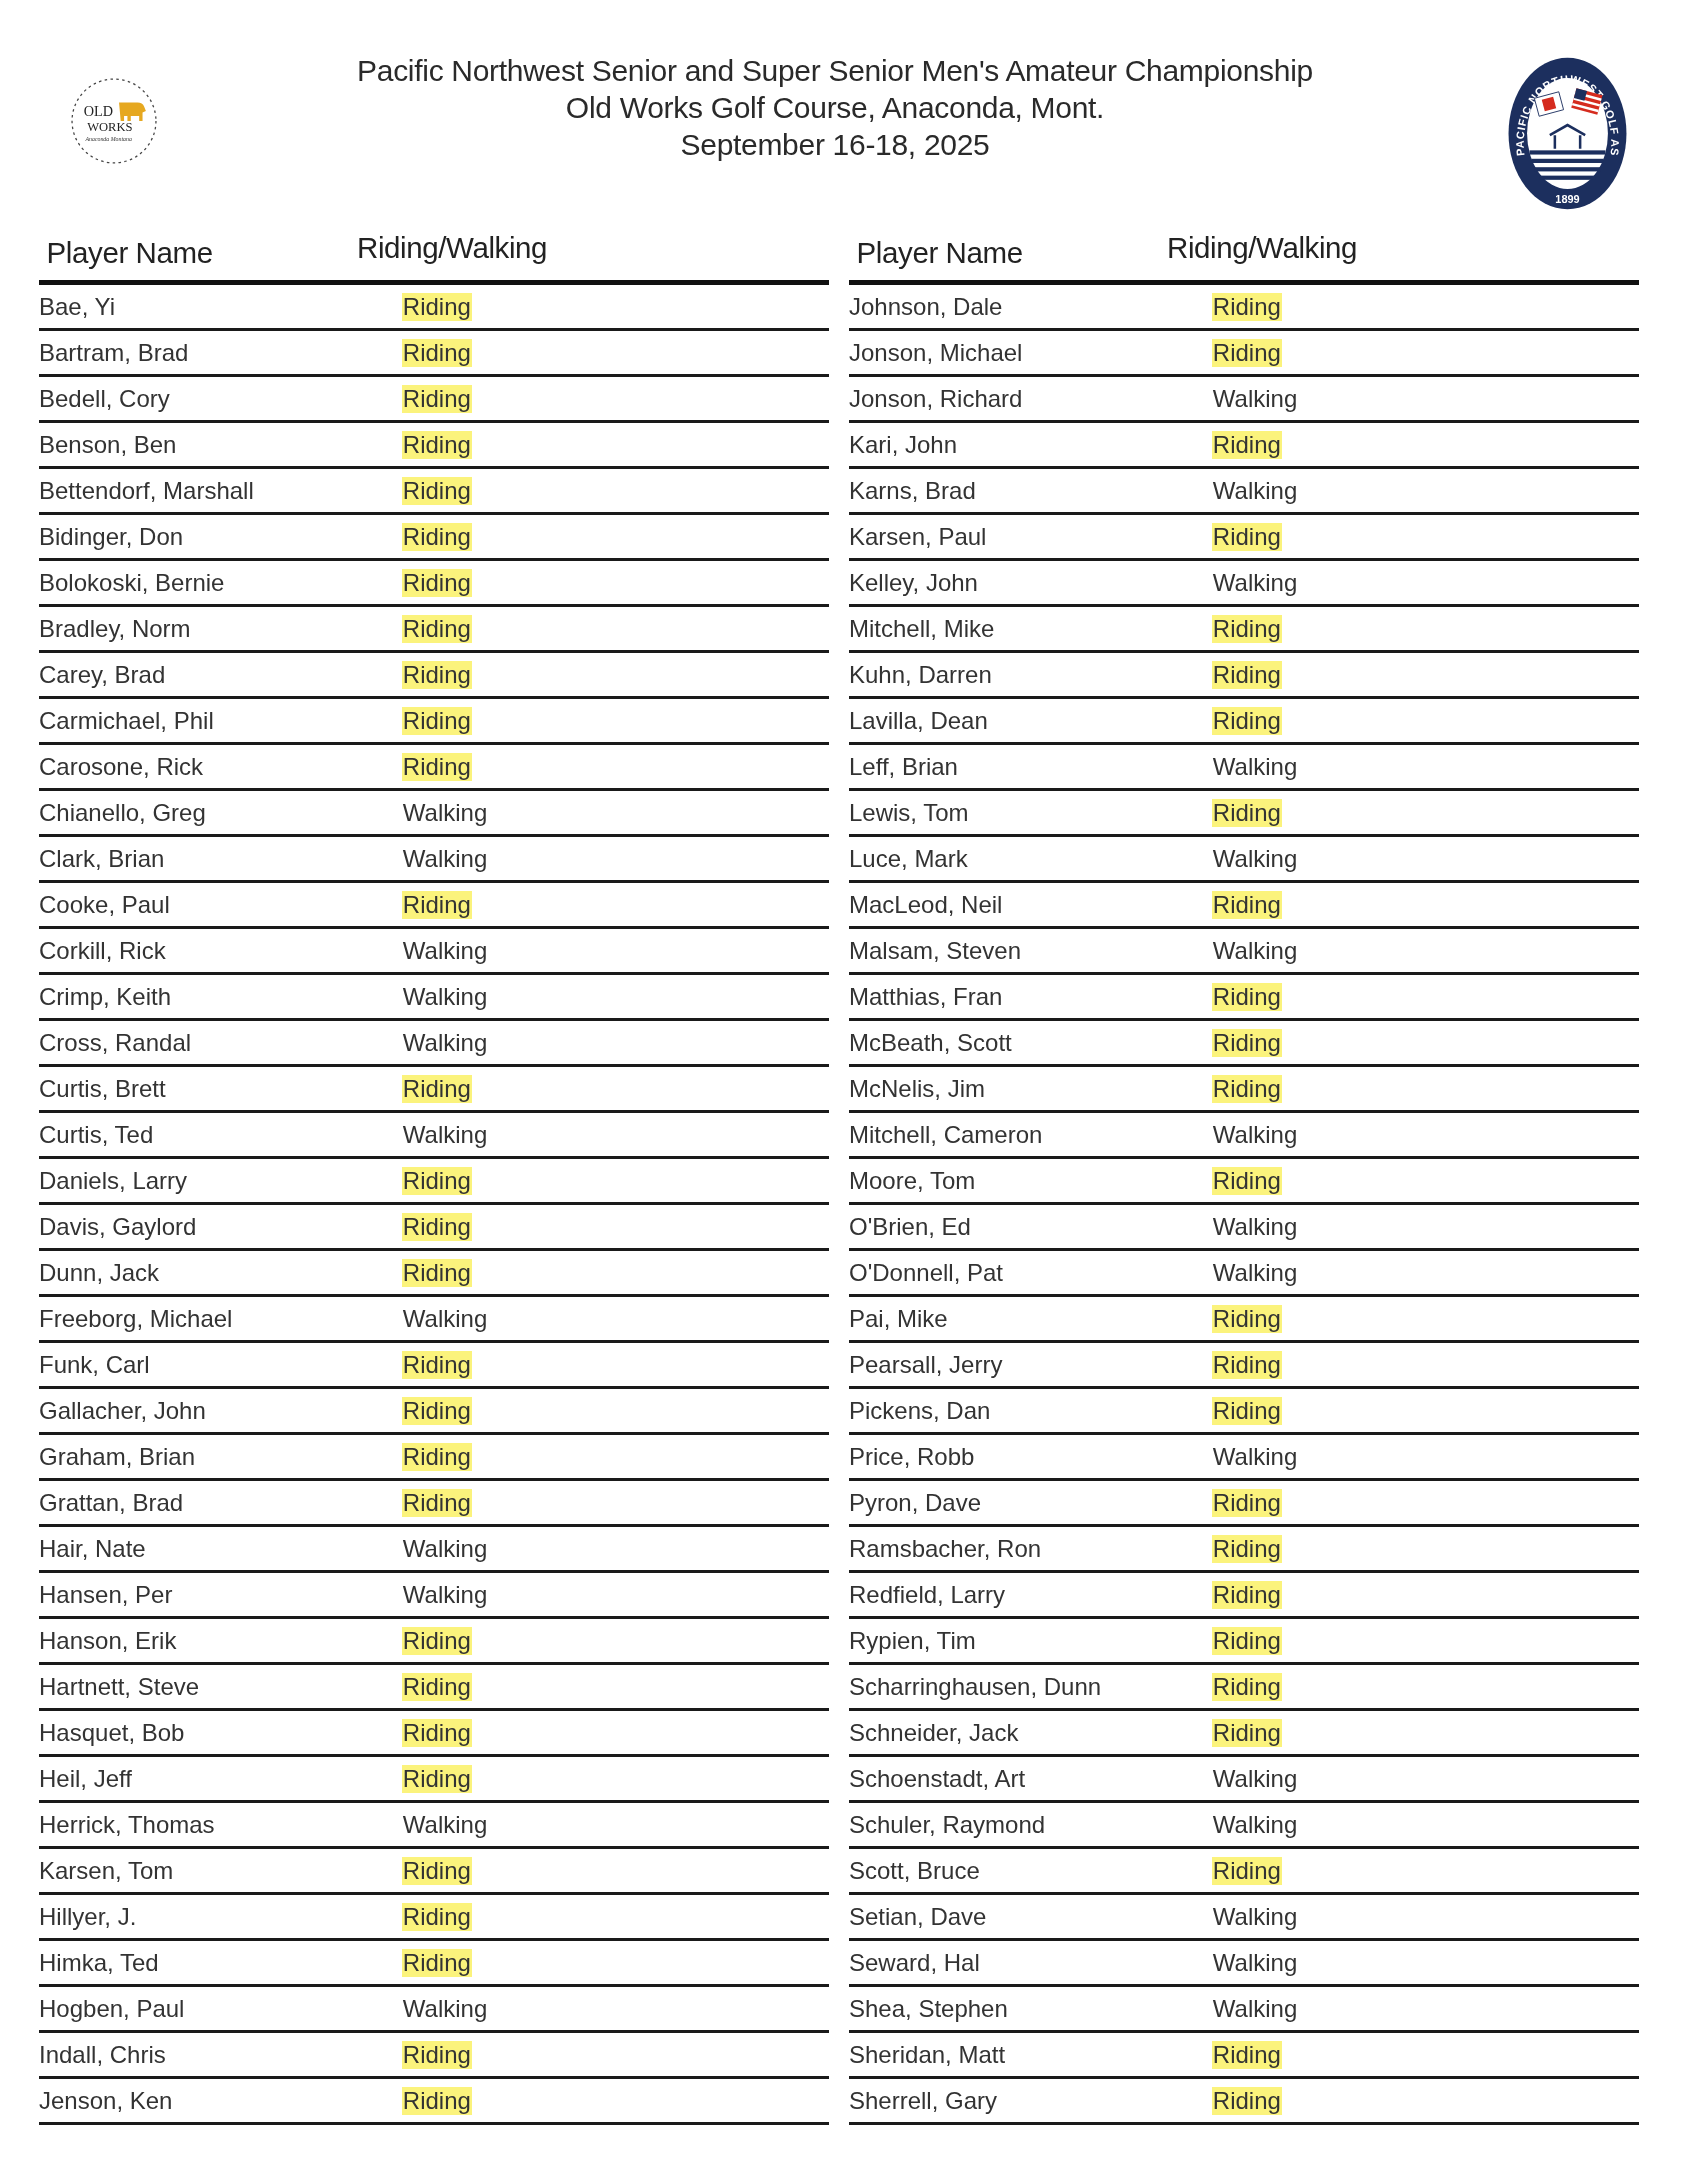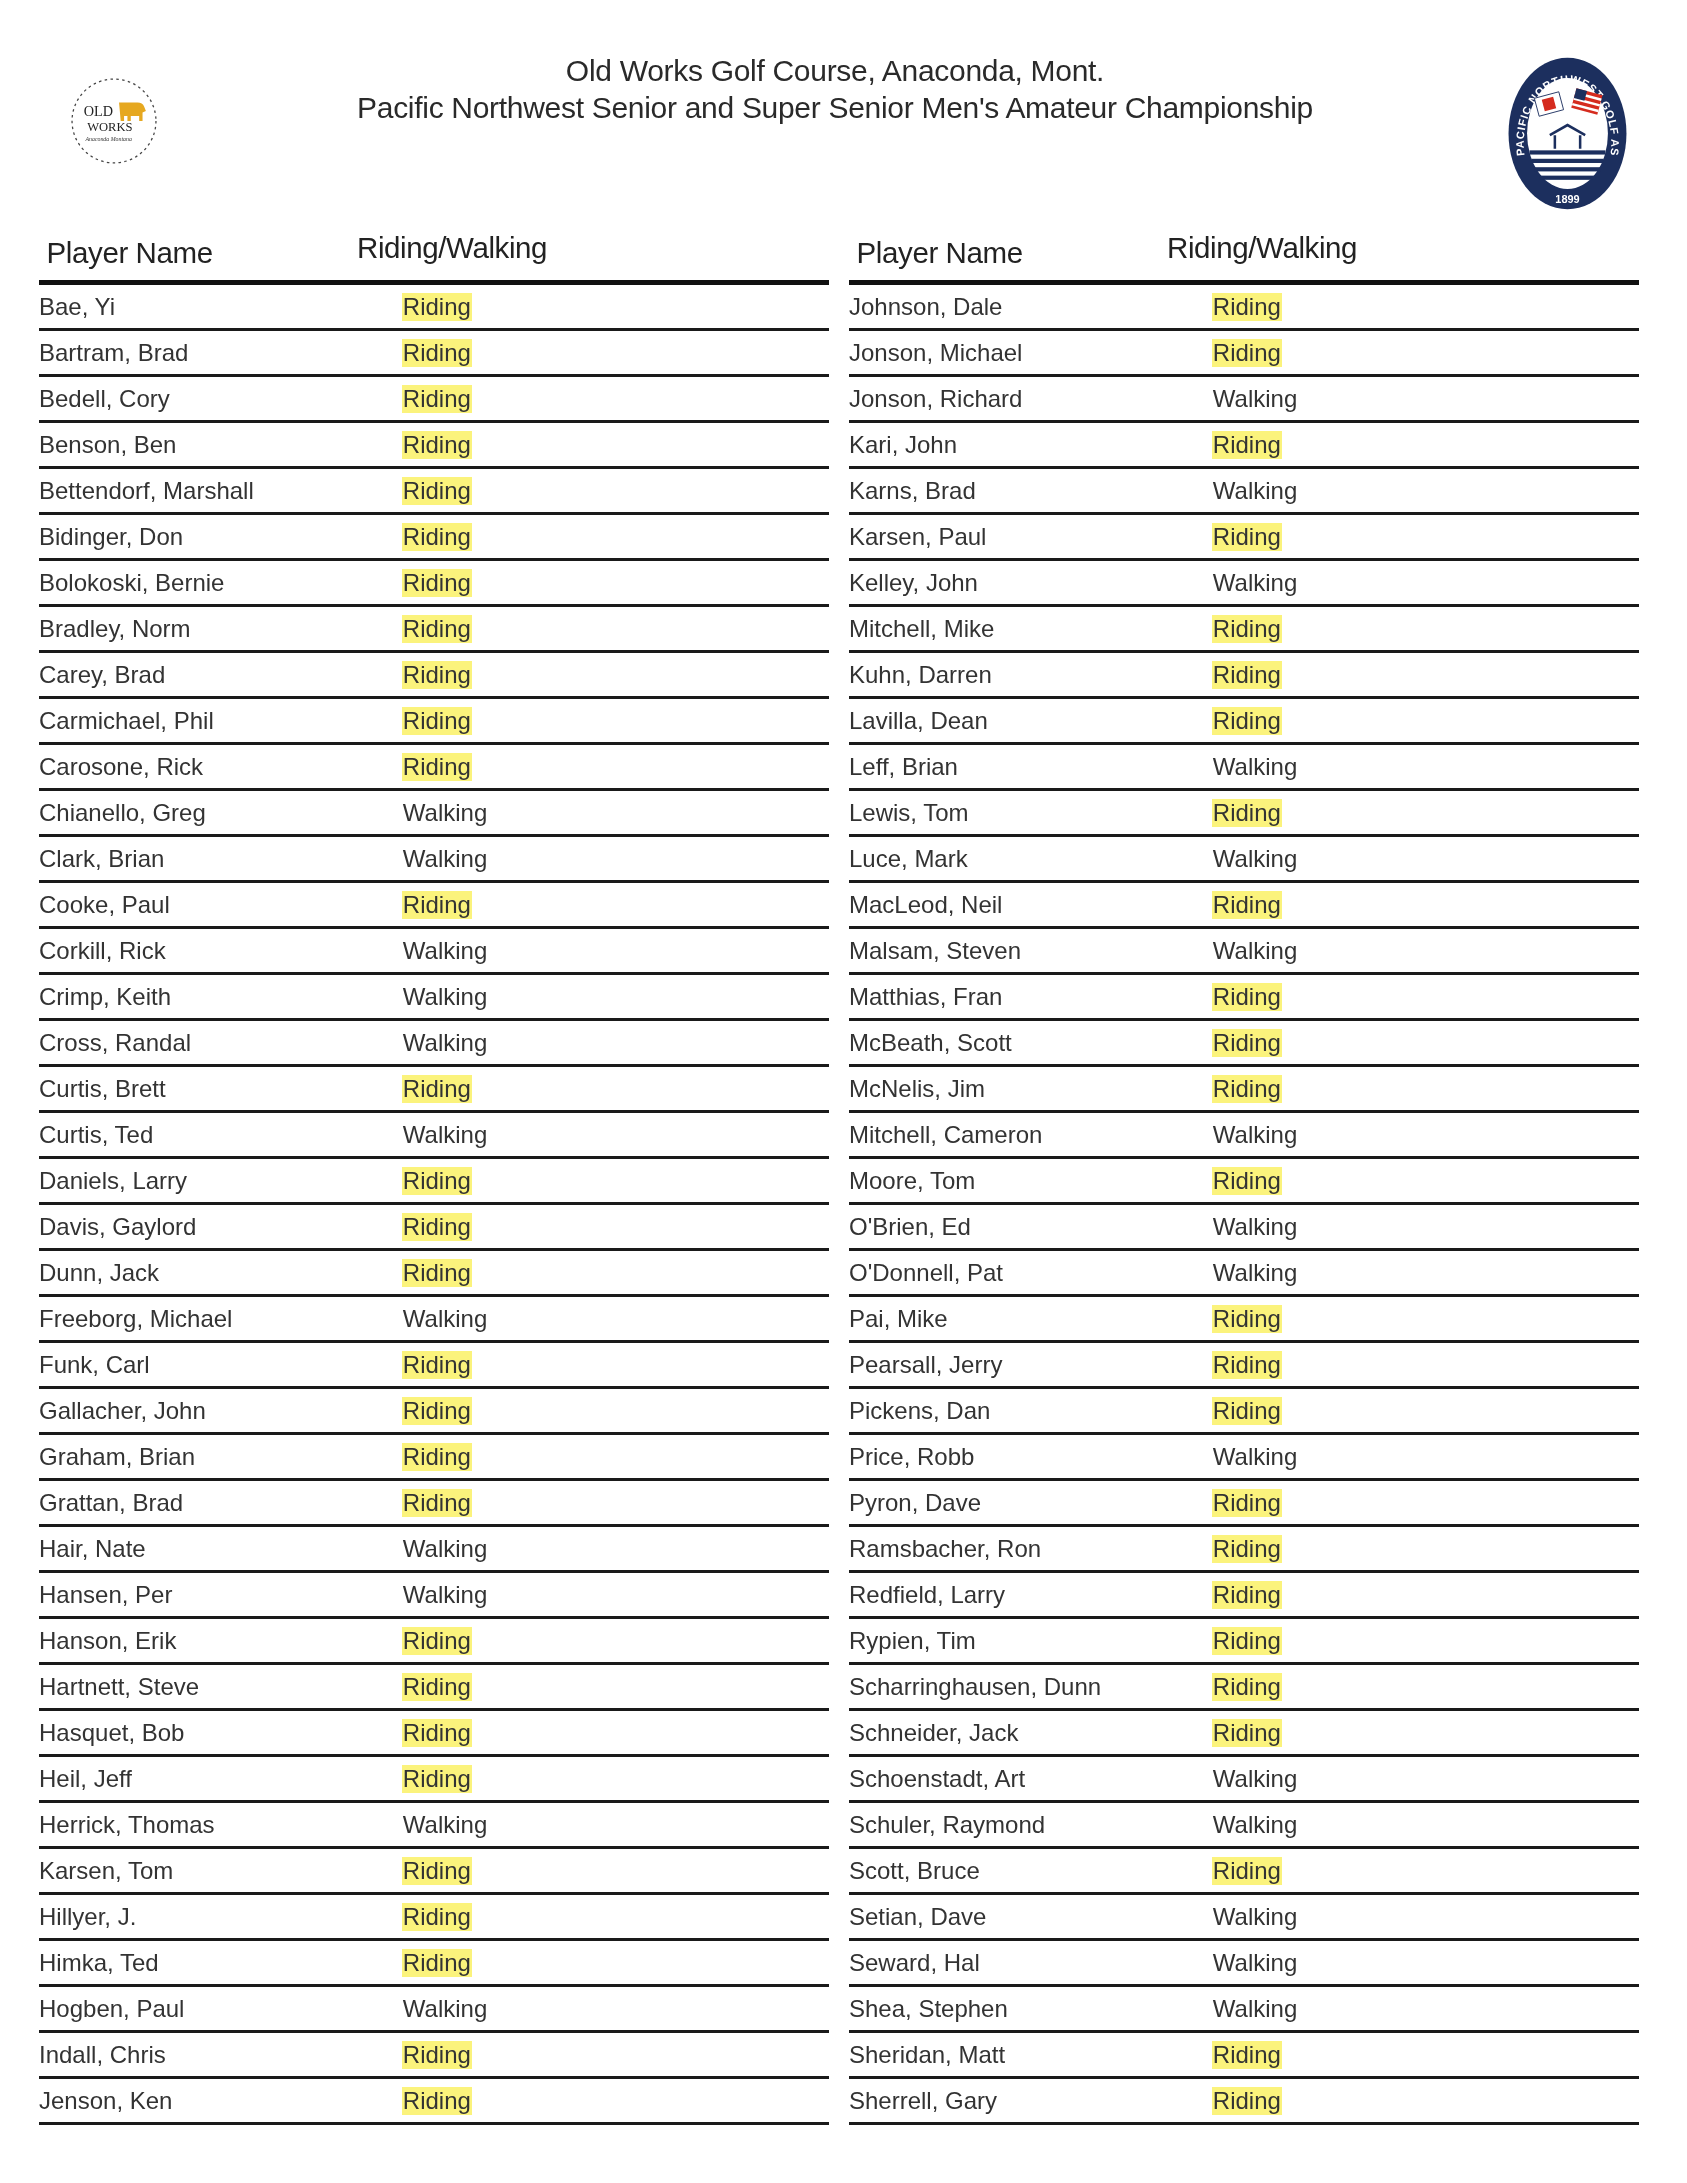--- a/index.html
+++ b/index.html
@@ -30,22 +30,23 @@
     <g>
       <path d="M62 34 h22 q6 0 8 5 l2 5 -4 2 v10 h-4 v-6 h-10 v6 h-4 v-6 h-4 v6 h-4 z" fill="#e6a820"></path>
     </g>
     <text x="20" y="50" font-family="Liberation Serif, serif" font-size="17" fill="#222">OLD</text>
     <text x="24" y="68" font-family="Liberation Serif, serif" font-size="15" fill="#222">WORKS</text>
     <text x="22" y="80" font-family="Liberation Serif, serif" font-style="italic" font-size="7" fill="#333">Anaconda Montana</text>
   </svg>
 </div>
 
 <div class="title-block">
+  <div class="title-line">Pacific Northwest Senior and Super Senior Men's Amateur Championship</div>
   <div class="title-line">Old Works Golf Course, Anaconda, Mont.</div>
-  <div class="title-line">Pacific Northwest Senior and Super Senior Men's Amateur Championship</div>
+  <div class="title-line">September 16-18, 2025</div>
 </div>
 
 <div class="logo-right">
   <svg width="123" height="159" viewBox="0 0 146 188">
     <defs>
       <path id="sealArc" d="M 22 120 A 52 72 0 1 1 124 120"></path>
     </defs>
     <ellipse cx="73" cy="94" rx="70" ry="90" fill="#1c2f5e"></ellipse>
     <ellipse cx="73" cy="94" rx="48" ry="66" fill="#fff"></ellipse>
     <text font-size="13" font-weight="bold" fill="#fff" font-family="Liberation Sans, sans-serif" letter-spacing="1">

